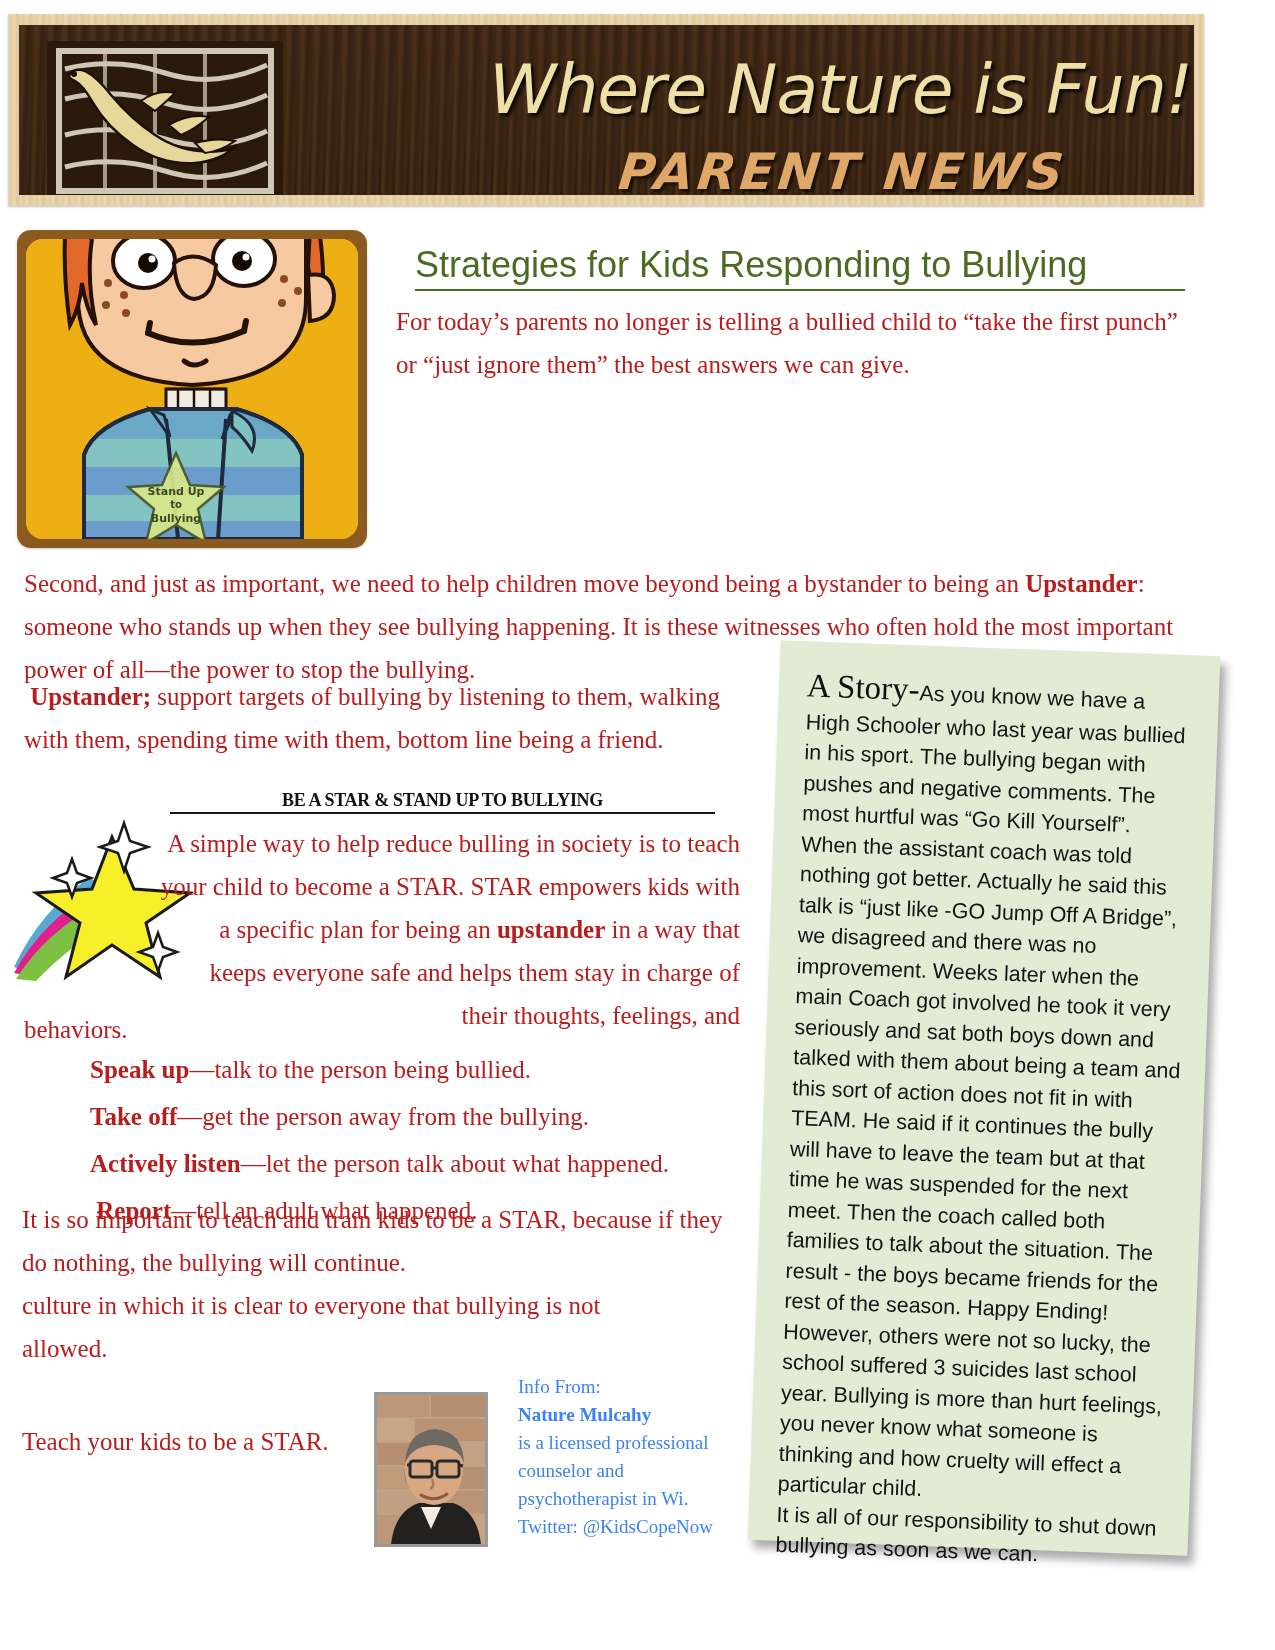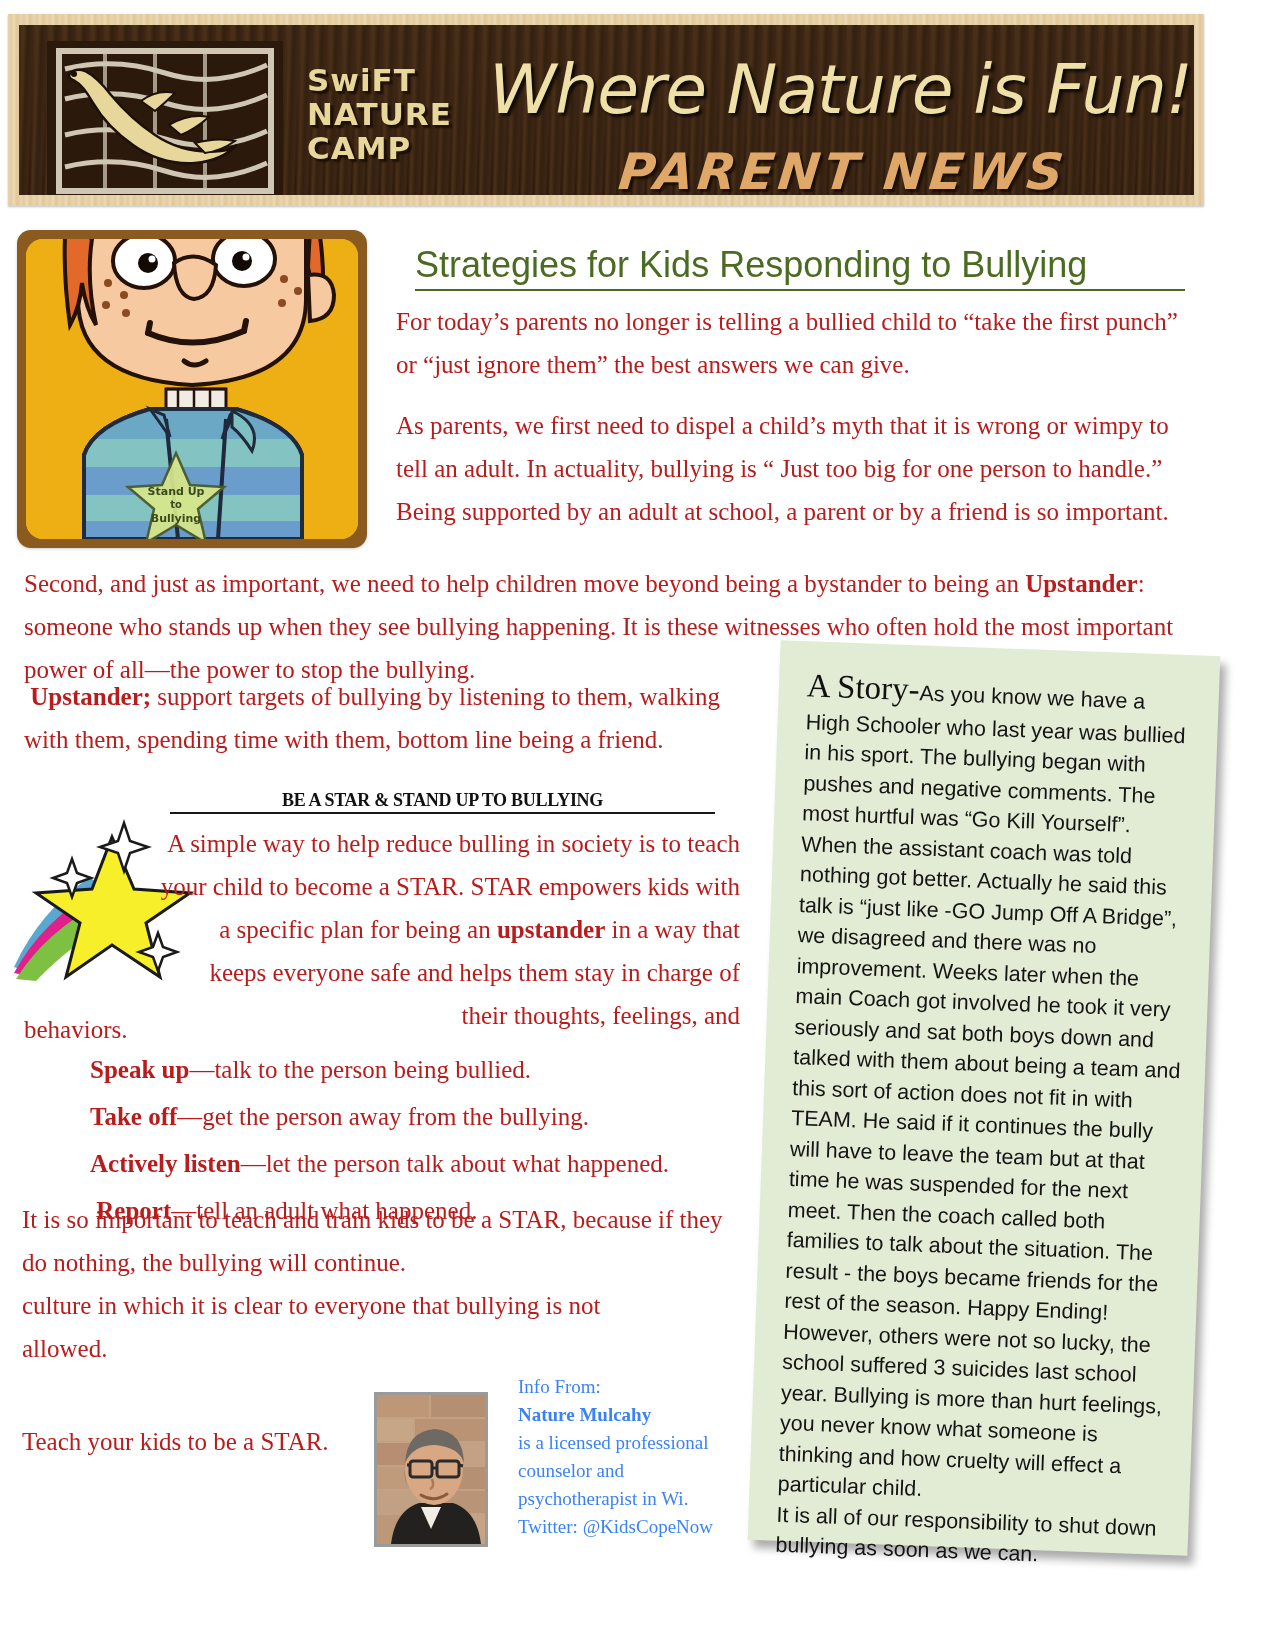--- a/index.html
+++ b/index.html
@@ -223,25 +223,20 @@
       <path d="M20 128 Q70 116 120 132 T222 124" fill="none" stroke="#cfc6b4" stroke-width="5"></path>
       <path d="M60 14 L60 150 M110 14 L110 150 M160 14 L160 150" stroke="#cfc6b4" stroke-width="4" fill="none" opacity=".75"></path>
       <path d="M24 36 Q30 28 40 32 Q52 38 66 56 Q86 80 110 96 Q140 116 176 112 Q186 111 192 106
                Q176 122 150 124 Q116 126 88 106 Q62 88 48 64 Q38 46 30 42 Q24 40 24 36 Z" fill="#e8d79a" stroke="#1c1008" stroke-width="2.5"></path>
       <path d="M96 62 Q112 50 130 54 Q120 64 110 72 Z" fill="#e8d79a" stroke="#1c1008" stroke-width="2"></path>
       <path d="M124 86 Q144 74 164 78 Q150 90 136 96 Z" fill="#e8d79a" stroke="#1c1008" stroke-width="2"></path>
       <path d="M150 104 Q172 98 190 102 Q176 112 160 114 Z" fill="#e8d79a" stroke="#1c1008" stroke-width="2"></path>
       <circle cx="29" cy="35" r="3" fill="#1c1008"></circle>
     </svg>
 
-    <div class="snc-word">
-      <div>SwiFT</div>
-      <div>NATURE</div>
-      <div>CAMP</div>
-    </div>
 
     <div class="tagline">Where Nature is Fun!</div>
     <div class="parentnews">PARENT NEWS</div>
   </div>
 </div>
 
 <div class="kid-frame">
   <div class="kid-art">
     <svg width="332" height="300" viewBox="0 0 332 300">
       <rect x="0" y="0" width="332" height="300" fill="#edaf14"></rect>
@@ -307,21 +302,20 @@
         <text x="0" y="21" text-anchor="middle" font-family="DejaVu Sans, sans-serif" font-size="11" fill="#3a4a1a" font-weight="bold">Bullying</text>
       </g>
     </svg>
   </div>
 </div>
 
 <div class="headline">Strategies for Kids Responding to Bullying</div>
 
 <div class="col-right bodytext">
   <p>For today’s parents no longer is telling a bullied child to “take the first punch” or “just ignore them” the best answers we can give.</p>
-  <p>As parents, we first need to dispel a child’s myth that it is wrong or wimpy to tell an adult. In actuality, bullying is “ Just too big for one person to handle.” Being supported by an adult at school, a parent or by a friend is so important.</p>
 </div>
 
 <div class="fullwidth bodytext">
   <span>Second, and just as important, we need to help children move beyond being a bystander to being an </span><b>Upstander</b><span>: someone who stands up when they see bullying happening. It is these witnesses who often hold the most important power of all—the power to stop the bullying.</span>
 </div>
 
 <div class="narrow-l bodytext">
   &nbsp;<b>Upstander;</b><span> support targets of bullying by listening to them, walking with them, spending time with them, bottom line being a friend.</span>
 </div>
 

